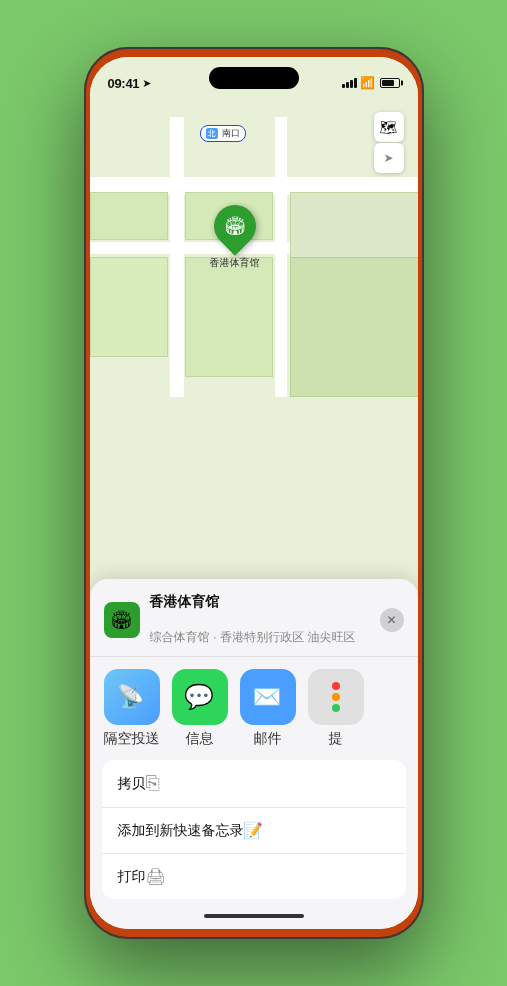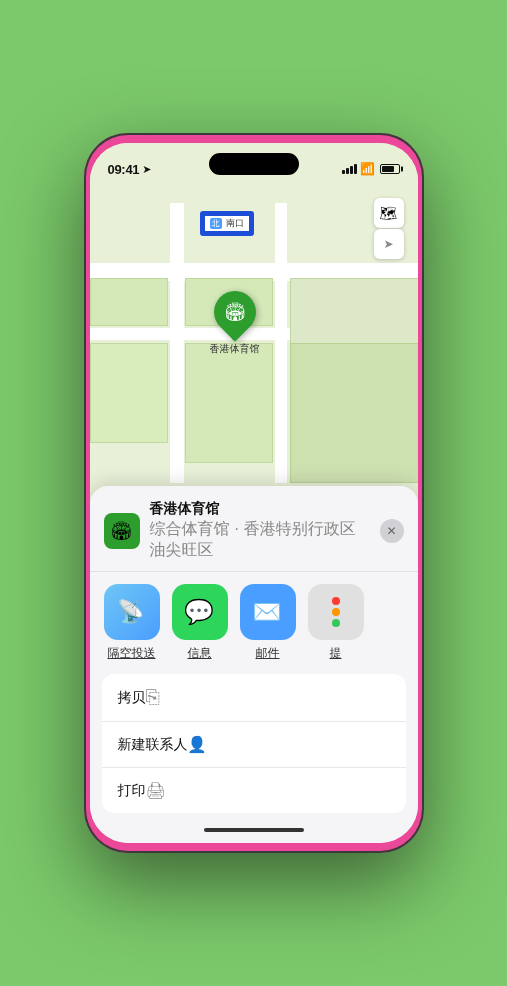--- a/index.html
+++ b/index.html
@@ -7,22 +7,22 @@
       background: #7bc96a;
       display: flex;
       justify-content: center;
       align-items: center;
       min-height: 100vh;
       font-family: -apple-system, 'PingFang SC', 'Helvetica Neue', sans-serif;
     }
 
     .phone-frame {
       width: 340px;
-      height: 720px;
-      background: #ec4899;
+      height: 892px;
+      background: #c2410c;
       border-radius: 44px;
       position: relative;
       box-shadow: 0 30px 80px rgba(0,0,0,0.5), inset 0 0 0 2px #3a3a3a;
       overflow: hidden;
     }
 
     .phone-screen {
       position: absolute;
       top: 10px;
       left: 6px;
@@ -211,22 +211,22 @@
       background: #d8ecbc;
       border: 1px solid #c0d8a0;
     }
 
     
     .map-entrance-label {
       position: absolute;
       top: 68px;
       left: 110px;
       background: #fff;
-      border: 5px solid #1d4ed8;
-      border-radius: 3px;
+      border: 1px solid #1d4ed8;
+      border-radius: 8px;
       padding: 1px 5px;
       font-size: 9px;
       color: #333;
       white-space: nowrap;
     }
     .map-entrance-blue {
       display: inline-block;
       background: #4a9eff;
       color: #fff;
       border-radius: 2px;
@@ -329,23 +329,23 @@
     }
     .venue-info {
       flex: 1;
     }
     .venue-name {
       font-size: 14px;
       font-weight: 600;
       color: #111;
     }
     .venue-subtitle {
-      font-size: 16px;
+      font-size: 12px;
       color: #888;
-      margin-top: 1px;
+      margin-top: 18px;
     }
     .close-btn {
       width: 24px;
       height: 24px;
       background: #d0d0d5;
       border-radius: 50%;
       display: flex;
       align-items: center;
       justify-content: center;
       font-size: 12px;
@@ -383,24 +383,23 @@
     }
     .share-icon-wrap.airdrop { background: linear-gradient(135deg, #6ec6f5, #4a9eff); }
     .share-icon-wrap.messages { background: #2dd55b; }
     .share-icon-wrap.mail { background: #4a9eff; }
     .share-icon-wrap.notes {
       background: linear-gradient(180deg, #ffd700 0%, #ffe566 40%, #fffbe0 100%);
       border: 2px solid #e53935;
     }
 
     .share-label {
-      font-size: 12px;
+      font-size: 14px;
       color: #333;
       text-align: center;
-      text-decoration: underline;
     }
 
     
     .action-list {
       background: #fff;
       border-radius: 12px;
       margin: 0 12px 8px;
       overflow: hidden;
     }
     .action-row {
@@ -549,22 +548,22 @@
           <span class="share-label">提</span>
         </div>
       </div>
 
       <div class="action-list">
         <div class="action-row">
           <span class="action-text">拷贝</span>
           <span class="action-icon">⎘</span>
         </div>
         <div class="action-row">
-          <span class="action-text">新建联系人</span>
-          <span class="action-icon" style="font-size:16px;">👤</span>
+          <span class="action-text">添加到新快速备忘录</span>
+          <span class="action-icon" style="font-size:16px;">📝</span>
         </div>
         <div class="action-row" style="border-bottom:none;">
           <span class="action-text">打印</span>
           <span class="action-icon" style="font-size:16px;">🖨</span>
         </div>
       </div>
 
       <div class="home-indicator">
         <div class="home-bar"></div>
       </div>

